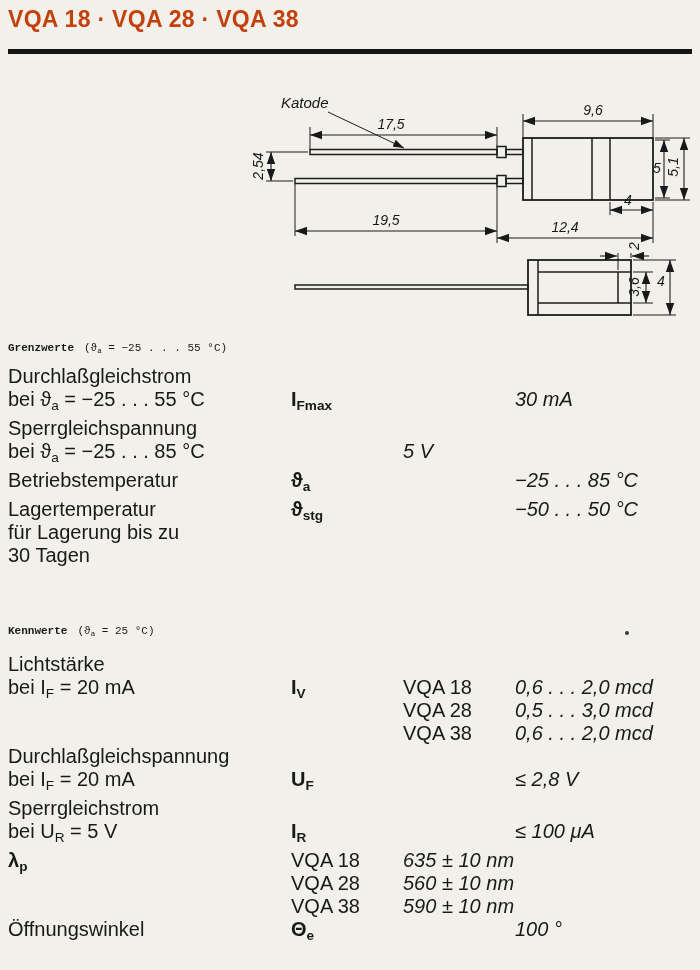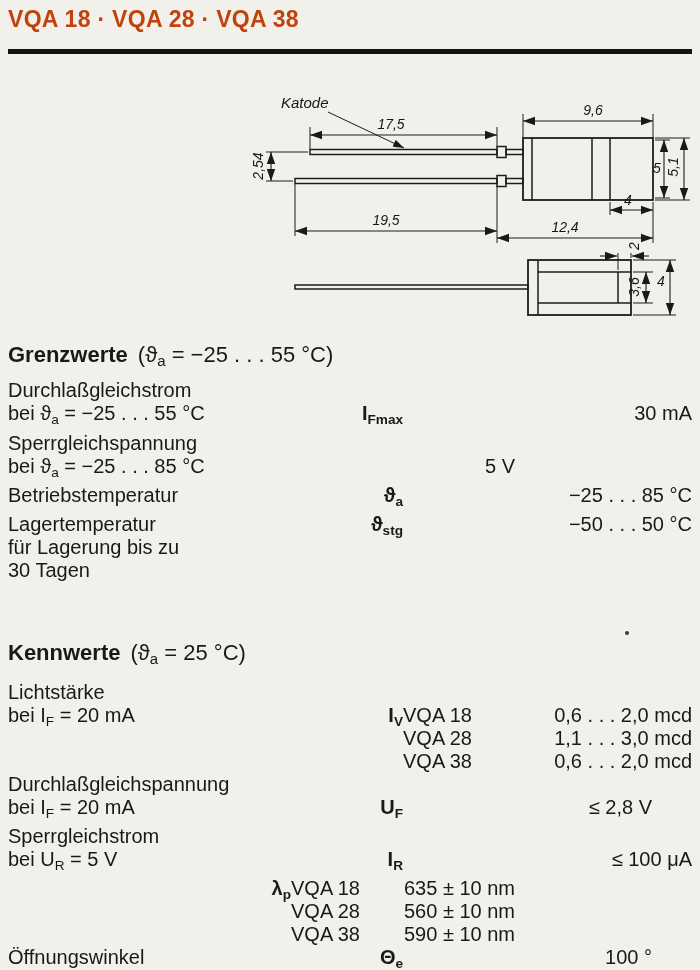--- a/index.html
+++ b/index.html
@@ -17,27 +17,27 @@
   .title-rule { height: 5px; background: #141414; margin-top: 17px; }
 
   svg.drawing { display: block; margin-top: 12px; }
   .outline { fill: none; stroke: #1c1c1c; stroke-width: 1.8; }
   .part    { fill: none; stroke: #1c1c1c; stroke-width: 1.5; }
   .thin    { stroke: #1c1c1c; stroke-width: 1; fill: none; }
   .dim     { stroke: #1c1c1c; stroke-width: 1.1; fill: none; }
   .dlabel  { font: italic 14px "Liberation Sans", sans-serif; fill: #161616; }
   .klabel  { font: italic 15px "Liberation Sans", sans-serif; fill: #161616; }
 
-  .sec-head { margin: 24px 0 10px 0; font-size: 22px; font-weight: 400; }
+  .sec-head { margin: 24px 0 10px 0; font-size: 11px; font-weight: 400; font-family: Liberation Mono, monospace; }
   .sec-head.kenn { margin-top: 58px; margin-bottom: 14px; }
   .sec-head .sec-title { font-weight: 700; margin-right: 10px; }
 
   .row { display: grid; grid-template-columns: 283px 112px 112px 1fr; font-size: 20px; line-height: 23px; }
-  .cell.val { text-align: right; }
-  .cell.sym { font-weight: 700; text-align: right; }
+  .cell.val { text-align: left; font-style: italic; }
+  .cell.sym { font-weight: 700; }
   .align-2 .cell.sym, .align-2 .cell.var, .align-2 .cell.val { padding-top: 23px; }
   .pad-r { padding-right: 40px; }
   sub { font-size: 0.68em; vertical-align: -0.3em; }
 
   .artifact-dot { position: absolute; width: 4px; height: 4px; border-radius: 50%; background: #3a3a3a; left: 625px; top: 631px; }
 </style>
 </head>
 <body>
 
 <div class="page">
@@ -222,21 +222,21 @@
         <div class="pline"><span>bei I</span><sub>F</sub><span> = 20 mA</span></div>
       </div>
       <div class="cell sym"><span>I</span><sub>V</sub></div>
       <div class="cell var">
         <div>VQA 18</div>
         <div>VQA 28</div>
         <div>VQA 38</div>
       </div>
       <div class="cell val">
         <div>0,6 . . . 2,0 mcd</div>
-        <div>1,1 . . . 3,0 mcd</div>
+        <div>0,5 . . . 3,0 mcd</div>
         <div>0,6 . . . 2,0 mcd</div>
       </div>
     </div>
 
     <div class="row align-2">
       <div class="cell param">
         <div class="pline">Durchlaßgleichspannung</div>
         <div class="pline"><span>bei I</span><sub>F</sub><span> = 20 mA</span></div>
       </div>
       <div class="cell sym"><span>U</span><sub>F</sub></div>

